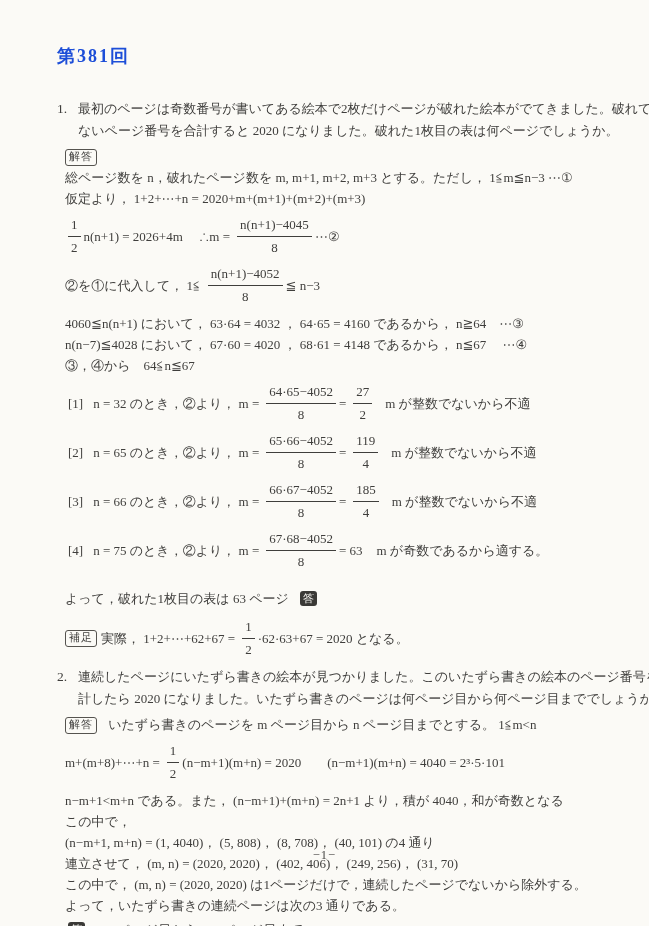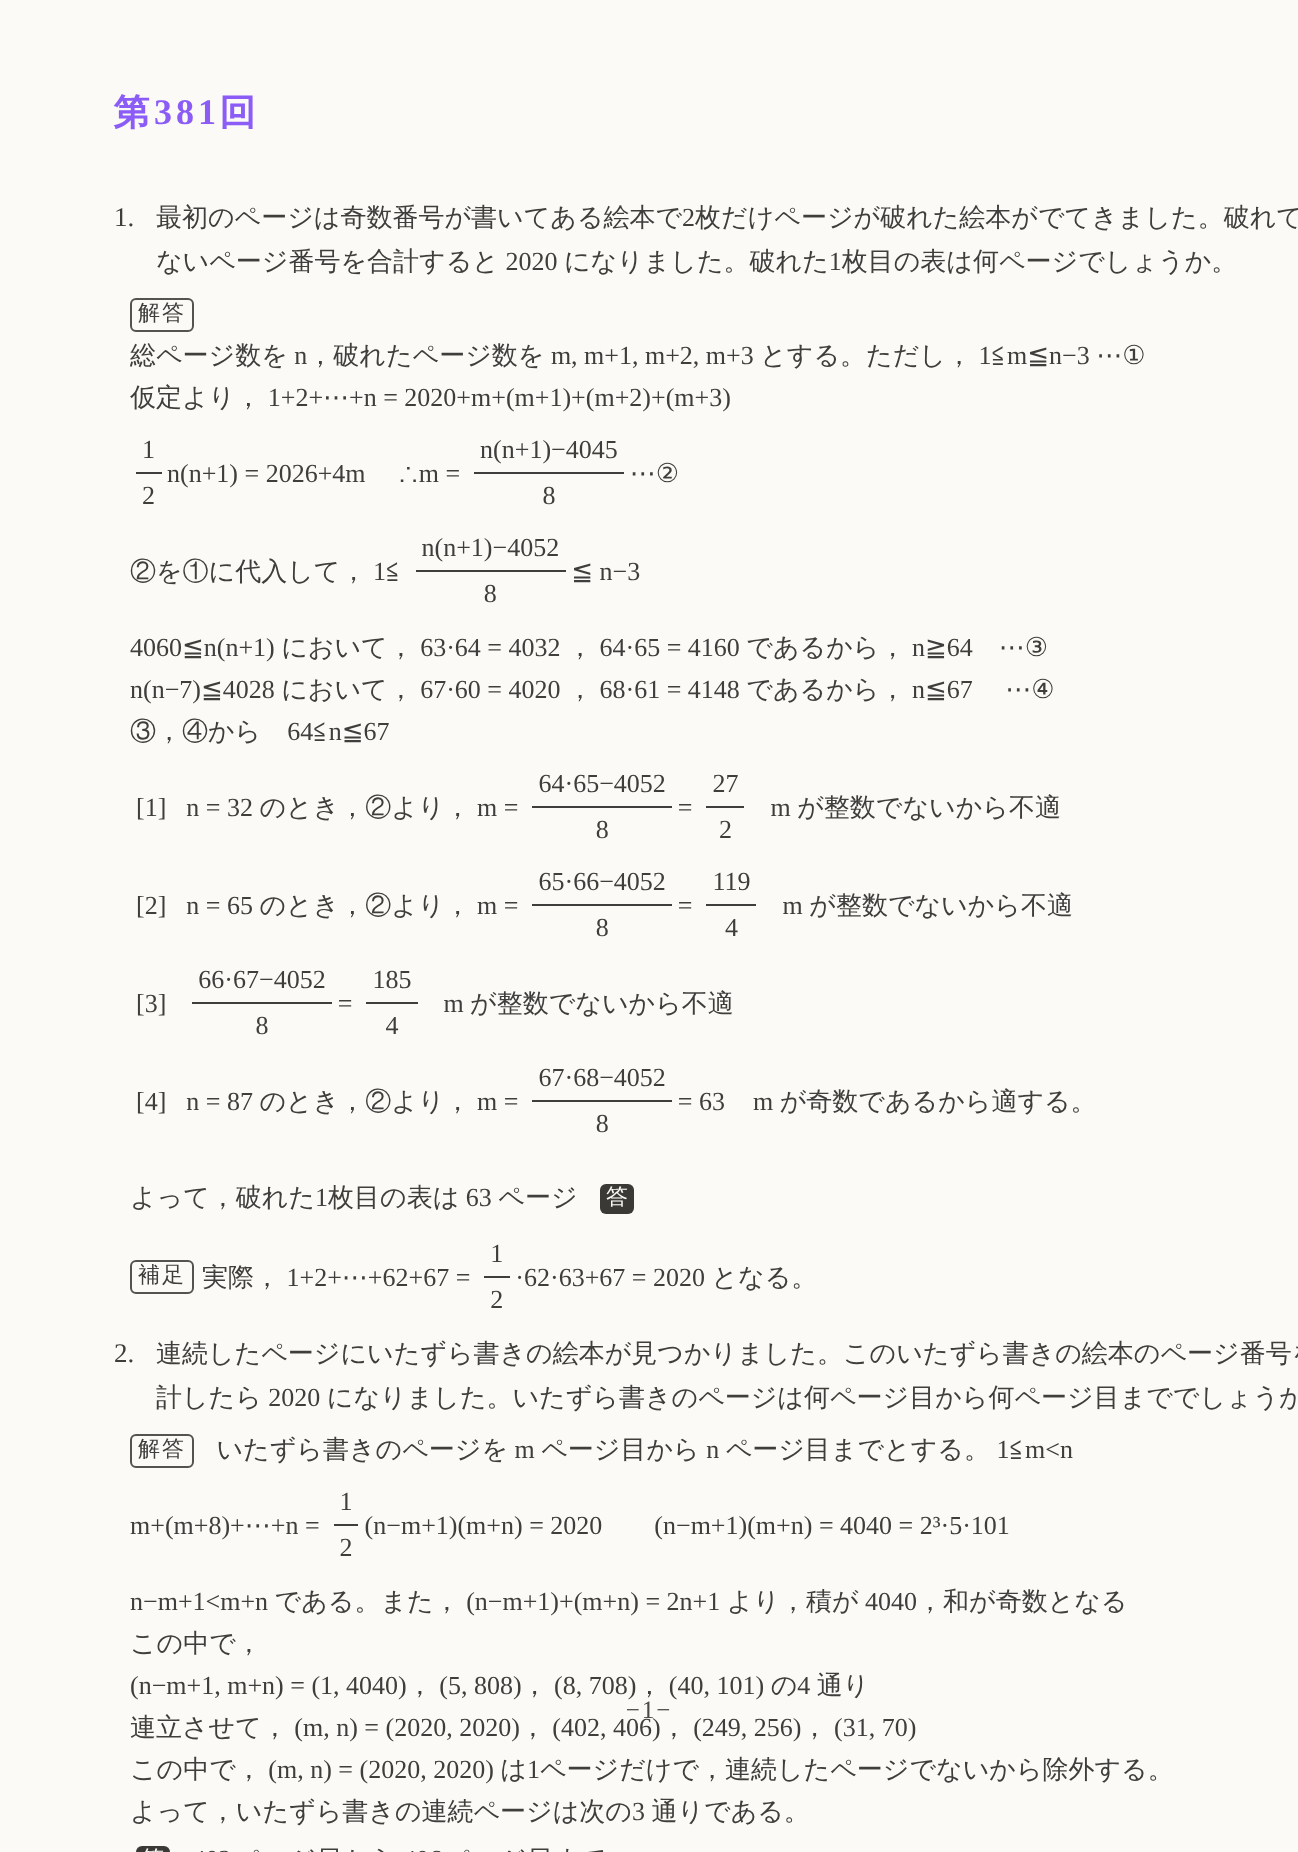--- a/index.html
+++ b/index.html
@@ -5,31 +5,31 @@
   html,body{margin:0;padding:0;}
   body{
     width:649px;height:926px;
     background:#fbfaf6;
     color:#3f3e3c;
     font-family:"Liberation Serif","DejaVu Serif",serif;
     position:relative;
     overflow:hidden;
   }
   .page{padding:44px 36px 0 57px;}
-  .title{font-size:18px;letter-spacing:2px;color:#8b5cf6;margin:0 0 30px 0;}
+  .title{font-size:18px;letter-spacing:2px;color:#1d4ed8;margin:0 0 30px 0;}
   .line{font-size:13px;line-height:21px;white-space:nowrap;}
   .prob{margin-bottom:4px;}
   .prob-head{display:flex;margin-bottom:4px;}
   .prob-no{flex:none;width:21px;font-size:13.5px;line-height:22px;}
   .prob-text .line{line-height:22px;}
   .sol{margin-left:8px;}
   .label-box{
     display:inline-block;border:1px solid #55534f;border-radius:3px;
     padding:0 3px;font-size:11px;line-height:15px;margin-right:8px;
-    vertical-align:1px;letter-spacing:1px;
+    vertical-align:1px;letter-spacing:1px;font-family:Liberation Mono, monospace;
   }
   .ansbox{
     display:inline-block;background:#3a3936;color:#fbfaf6;border-radius:3px;
     padding:1px 3px;font-size:11px;line-height:13px;margin-left:8px;
     vertical-align:1px;
   }
   .math{display:flex;align-items:center;margin:6px 0;font-size:13px;line-height:20px;white-space:pre;}
   .math > *{margin-right:4px;flex:none;}
   .frac{display:inline-block;text-align:center;vertical-align:middle;margin:0 3px;}
   .frac .num{display:block;padding:0 3px 1px 3px;border-bottom:1px solid #3f3e3c;}
@@ -99,29 +99,30 @@
         <span class="case-tag">[2]</span>
         <span>n = 65 のとき，②より， m =</span>
         <span class="frac"><span class="num">65·66−4052</span><span class="den">8</span></span>
         <span>=</span>
         <span class="frac"><span class="num">119</span><span class="den">4</span></span>
         <span class="note">m が整数でないから不適</span>
       </div>
 
       <div class="math case">
         <span class="case-tag">[3]</span>
+        <span>n = 66 のとき，②より， m =</span>
         <span class="frac"><span class="num">66·67−4052</span><span class="den">8</span></span>
         <span>=</span>
         <span class="frac"><span class="num">185</span><span class="den">4</span></span>
         <span class="note">m が整数でないから不適</span>
       </div>
 
       <div class="math case">
         <span class="case-tag">[4]</span>
-        <span>n = 87 のとき，②より， m =</span>
+        <span>n = 75 のとき，②より， m =</span>
         <span class="frac"><span class="num">67·68−4052</span><span class="den">8</span></span>
         <span>= 63</span>
         
         <span class="note">m が奇数であるから適する。</span>
       </div>
 
       <div class="line concl">
         <span>よって，破れた1枚目の表は 63 ページ</span>
         <span class="ansbox">答</span>
       </div>

